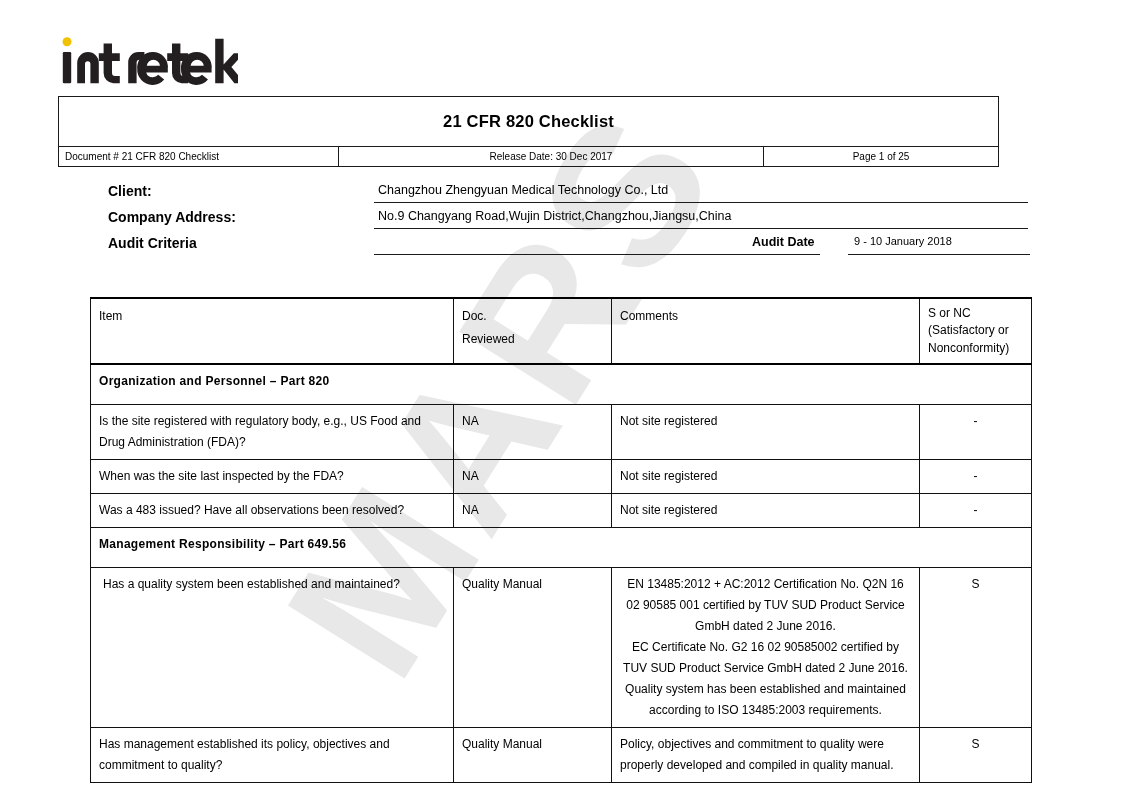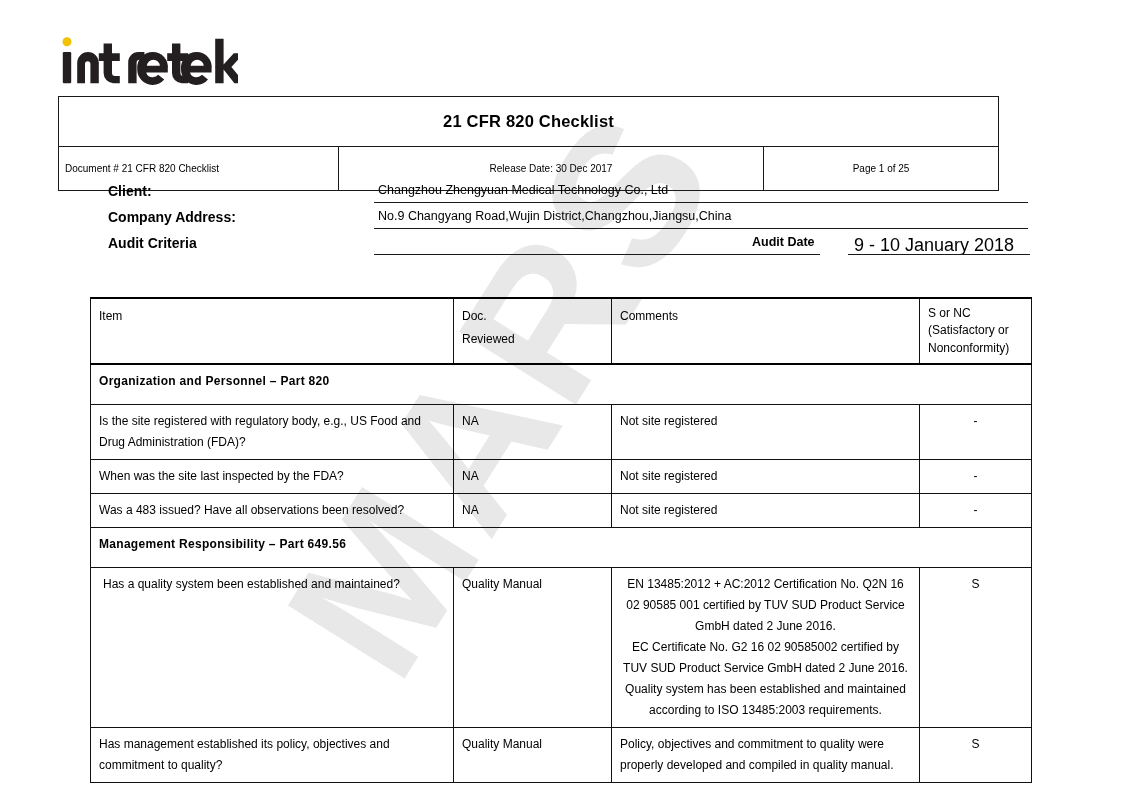--- a/index.html
+++ b/index.html
@@ -64,21 +64,21 @@
   #doc-title-cell {
     height: 50px;
     text-align: center;
     font-size: 16.5px;
     font-weight: 700;
     letter-spacing: 0.2px;
   }
   .hdr-sub {
     height: 19px;
     font-size: 10px;
-    padding: 16px 6px !important;
+    padding: 4px 6px !important;
   }
   .hdr-sub.left { text-align: left; }
   .hdr-sub.center { text-align: center; }
 
   
   #info-block {
     position: absolute;
     left: 92px;
     top: 181px;
     width: 940px;
@@ -117,21 +117,21 @@
     position: absolute;
     left: 660px;
     top: 2px;
     font-size: 12.5px;
     font-weight: 700;
   }
   #audit-date-value {
     position: absolute;
     left: 762px;
     top: 2px;
-    font-size: 18px;
+    font-size: 11px;
   }
   #rule-auditdate {
     position: absolute;
     left: 756px;
     top: 21px;
     width: 182px;
     height: 0;
     border-bottom: 1.1px solid #1a1a1a;
   }
 

